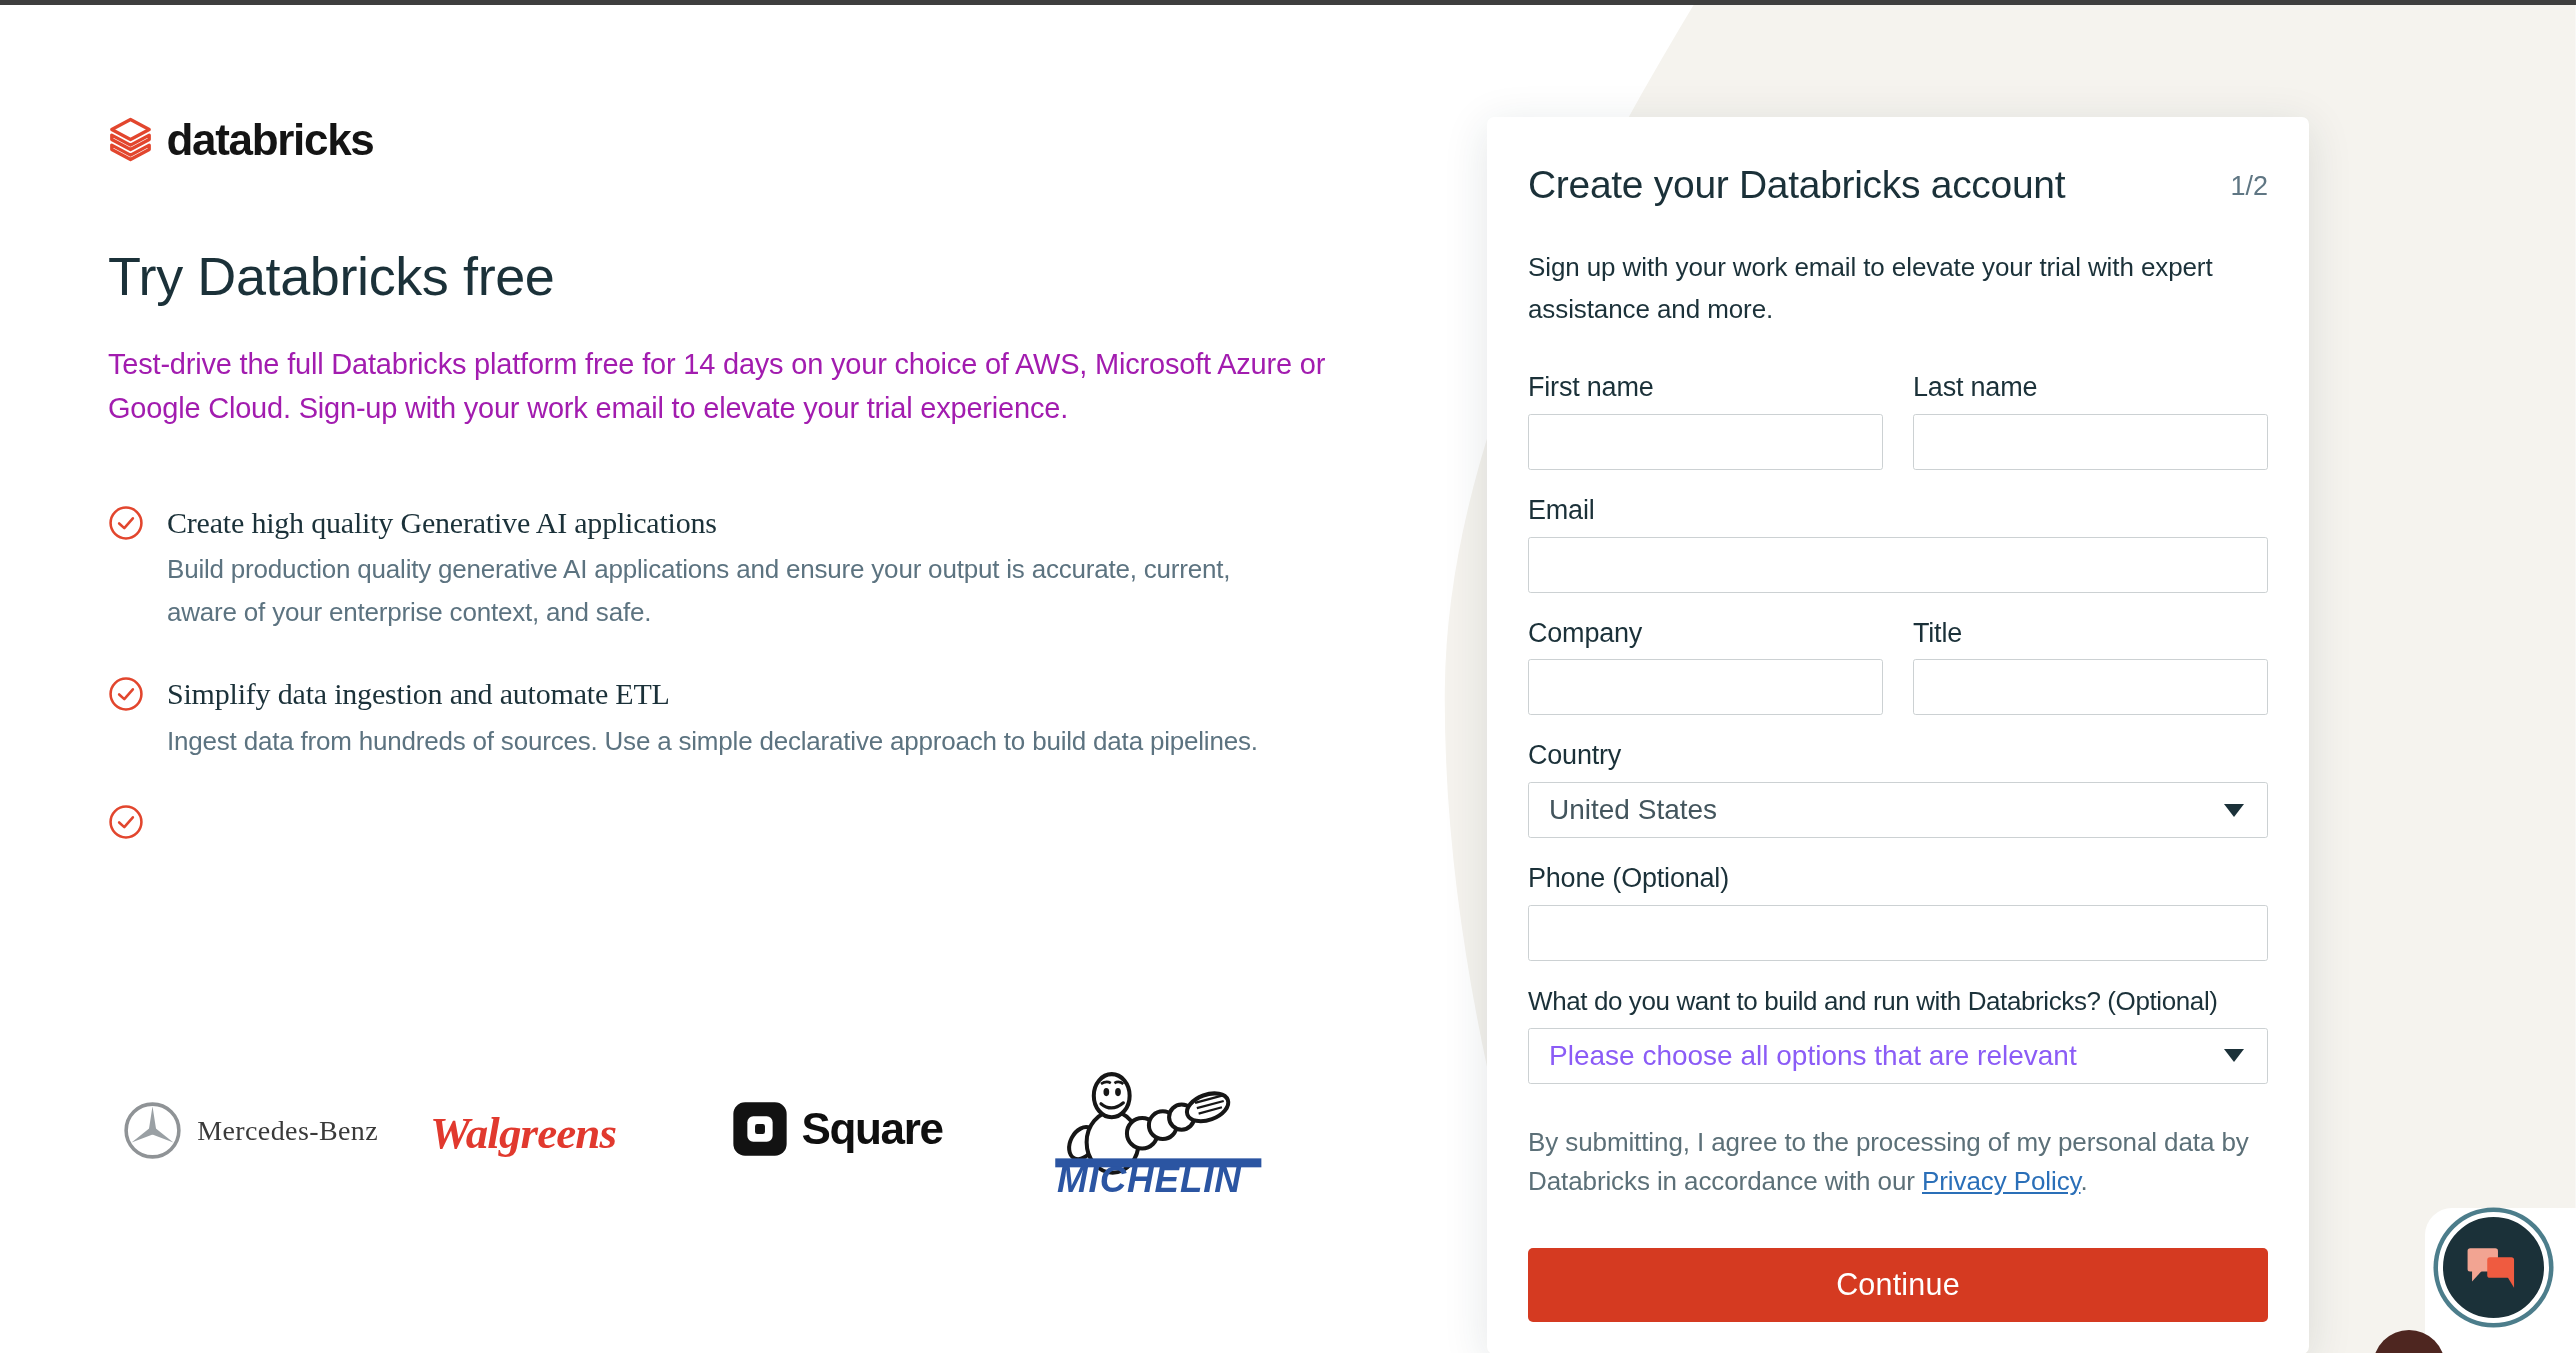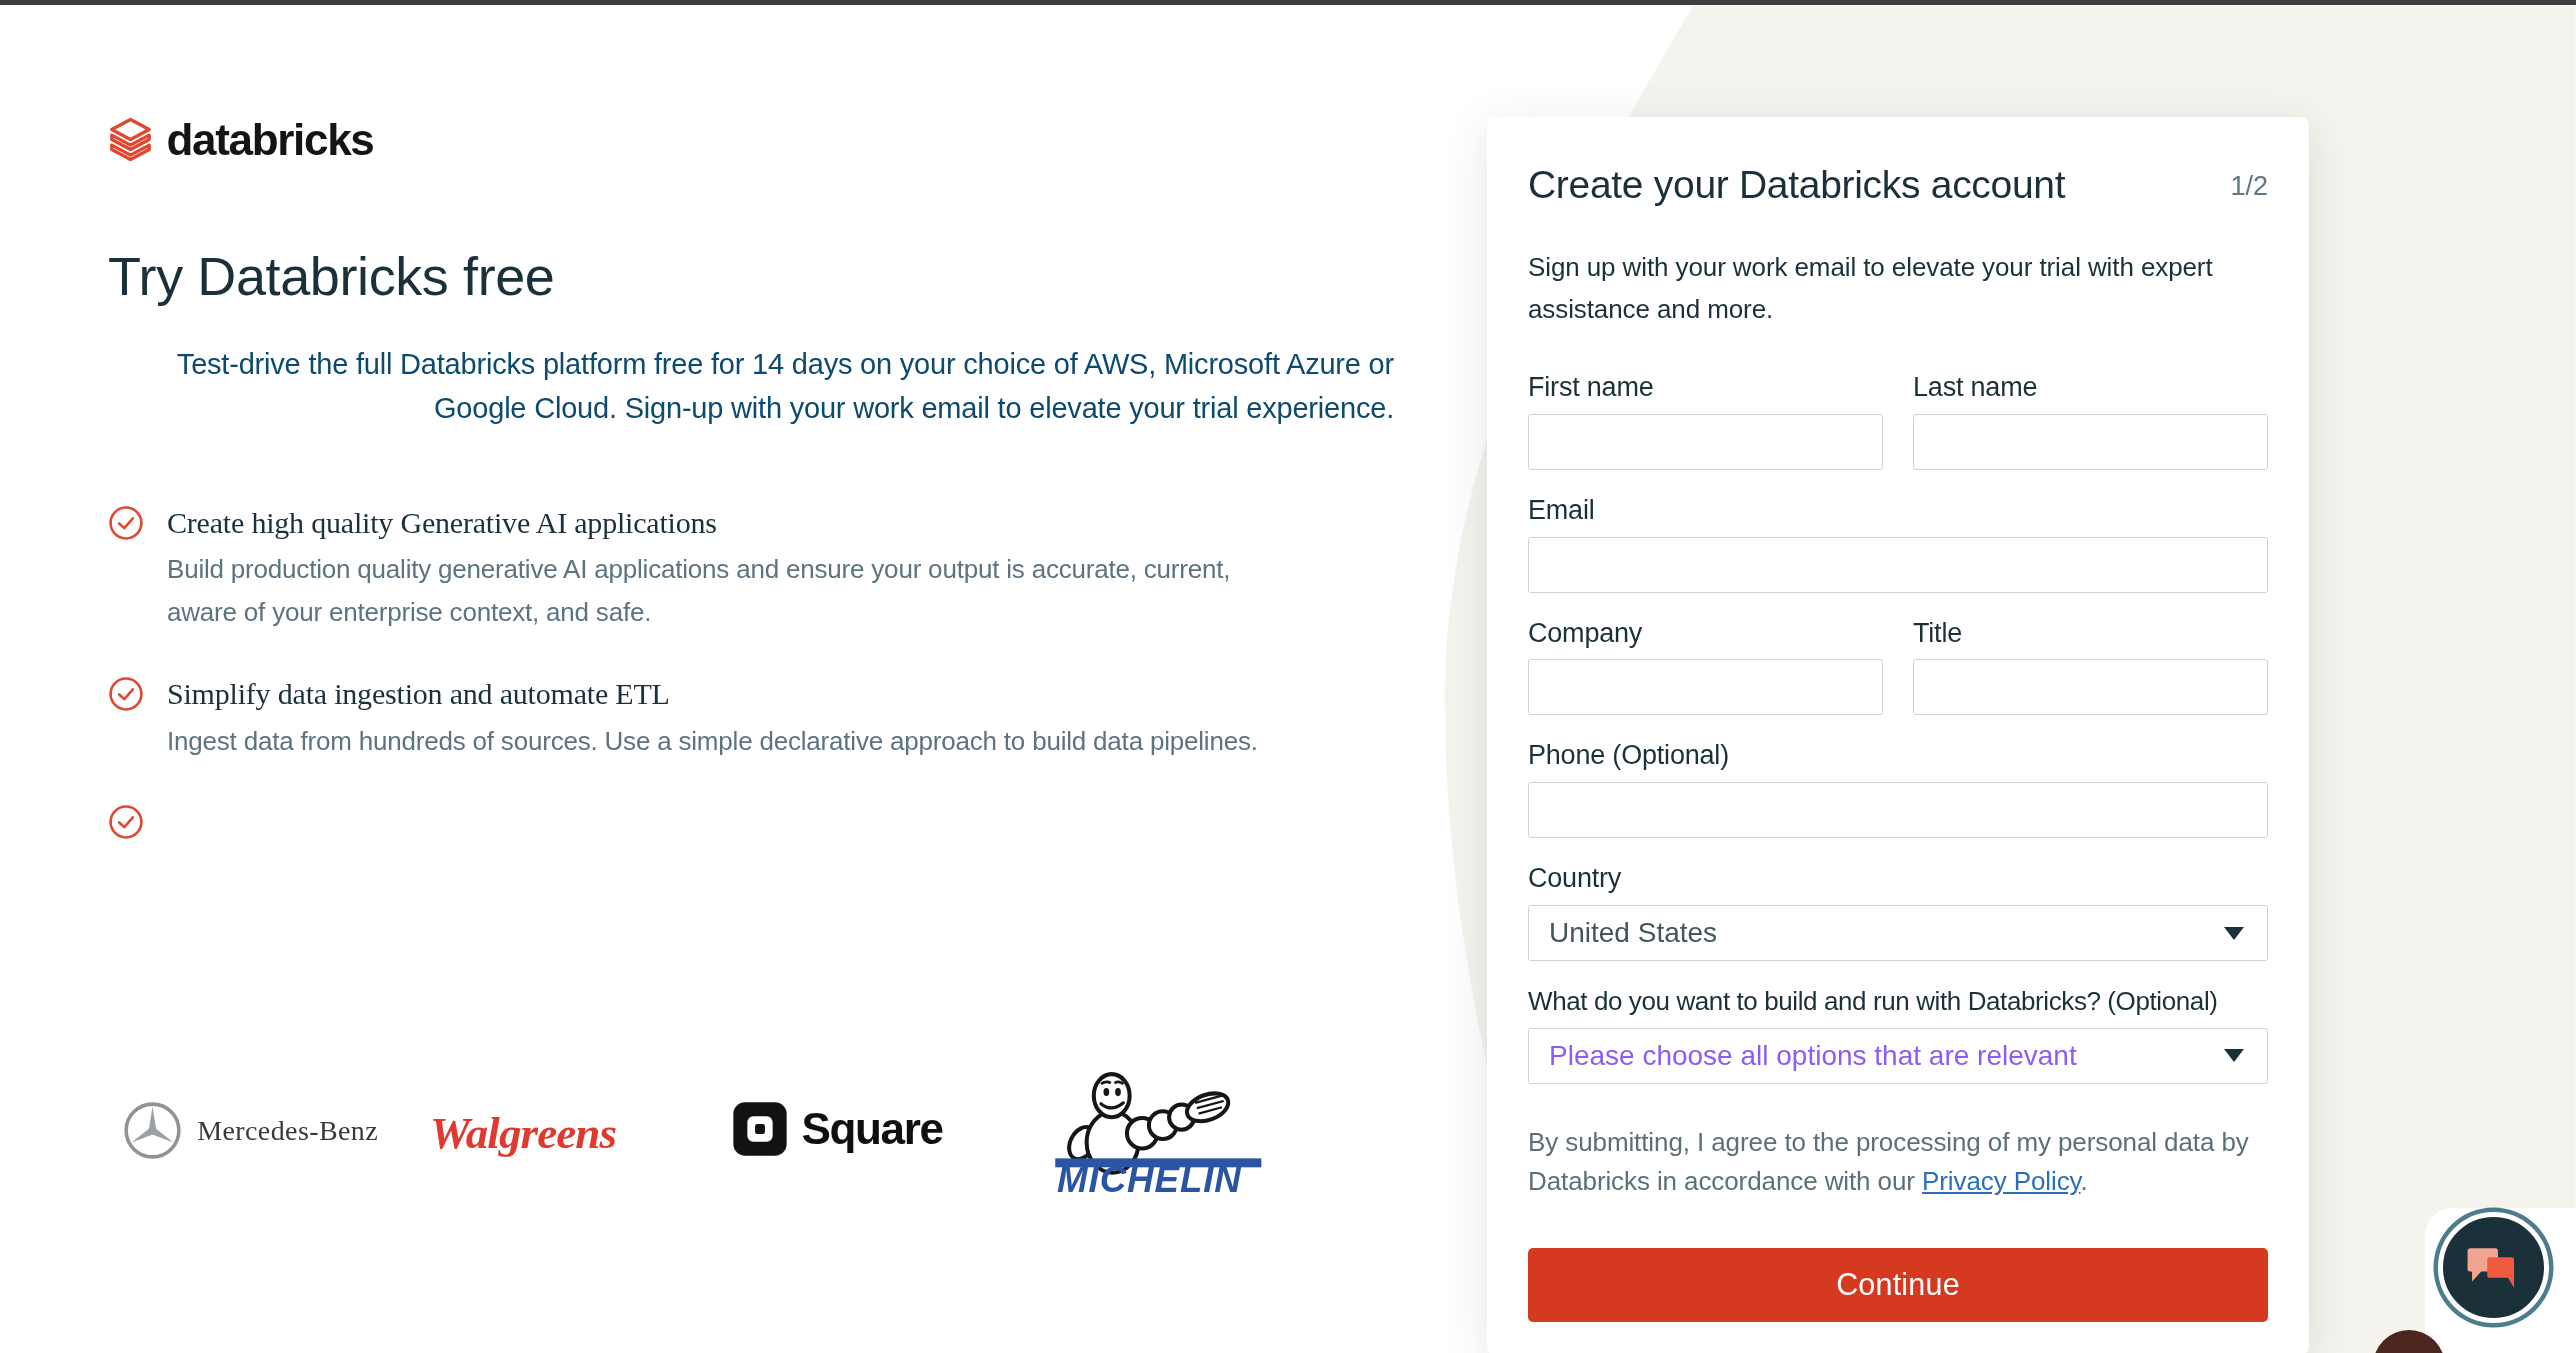--- a/index.html
+++ b/index.html
@@ -10,21 +10,21 @@
     -webkit-font-smoothing:antialiased;
   }
   .topbar{position:absolute;left:0;top:0;width:2576px;height:4.5px;background:#3E3E3E;z-index:60;}
   .blob{position:absolute;left:0;top:0;z-index:0;}
 
   
   .left{position:absolute;left:108px;top:113px;width:1344px;z-index:2;}
   .brand{display:flex;align-items:center;gap:13.4px;height:57px;}
   .brand-text{font-size:44px;font-weight:700;letter-spacing:-1.3px;color:#141414;line-height:1;padding-bottom:3.6px;}
   .hero-title{margin:75px 0 0;font-size:54px;font-weight:500;color:#1B3139;letter-spacing:-0.4px;line-height:63px;}
-  .hero-desc{margin:34px 0 0;width:1286px;font-size:29px;line-height:44px;color:#0c4a6e;letter-spacing:-0.2px;text-align:right;}
+  .hero-desc{margin:34px 0 0;width:1286px;font-size:29px;line-height:44px;color:#a21caf;letter-spacing:-0.2px;}
   .benefits{margin-top:72px;}
   .benefit{display:flex;gap:23px;margin-bottom:39px;align-items:flex-start;}
   .benefit .check{flex:0 0 auto;margin-top:2.7px;}
   .benefit-title{font-size:30px;color:#1B3139;line-height:41px;letter-spacing:-0.2px;font-family:Liberation Serif, serif;}
   .benefit-desc{margin-top:5.4px;font-size:26px;line-height:43px;color:#5C7380;width:1129px;letter-spacing:-0.2px;}
   .logos{position:absolute;left:123px;top:1078px;width:1219px;height:134px;z-index:2;}
   .logo-mb{position:absolute;left:0;top:23px;display:flex;align-items:center;gap:15.2px;}
   .mb-text{font-family:"Liberation Serif", serif;font-size:28px;color:#3A3A3A;letter-spacing:0.4px;}
   .logo-wg{position:absolute;left:307px;top:29px;font-family:"Liberation Serif", serif;font-style:italic;font-weight:700;font-size:45px;color:#E1392E;letter-spacing:-0.9px;}
   .logo-sq{position:absolute;left:609px;top:23px;display:flex;align-items:center;gap:13.4px;}
@@ -203,30 +203,30 @@
         <label>Company</label>
         <input class="text" type="text" style="">
       </div>
       <div class="fg">
         <label>Title</label>
         <input class="text" type="text" style="">
       </div>
     </div>
 
     <div class="fg">
-      <label>Phone (Optional)</label>
-      <input class="text" type="text" style="">
-    </div>
-
-    <div class="fg">
       <label>Country</label>
       <div class="select">
         <span>United States</span>
         <span class="caret"></span>
       </div>
+    </div>
+
+    <div class="fg">
+      <label>Phone (Optional)</label>
+      <input class="text" type="text" style="">
     </div>
 
     <div class="fg">
       <label class="build-label">What do you want to build and run with Databricks? (Optional)</label>
       <div class="select placeholder">
         <span>Please choose all options that are relevant</span>
         <span class="caret"></span>
       </div>
     </div>
 

